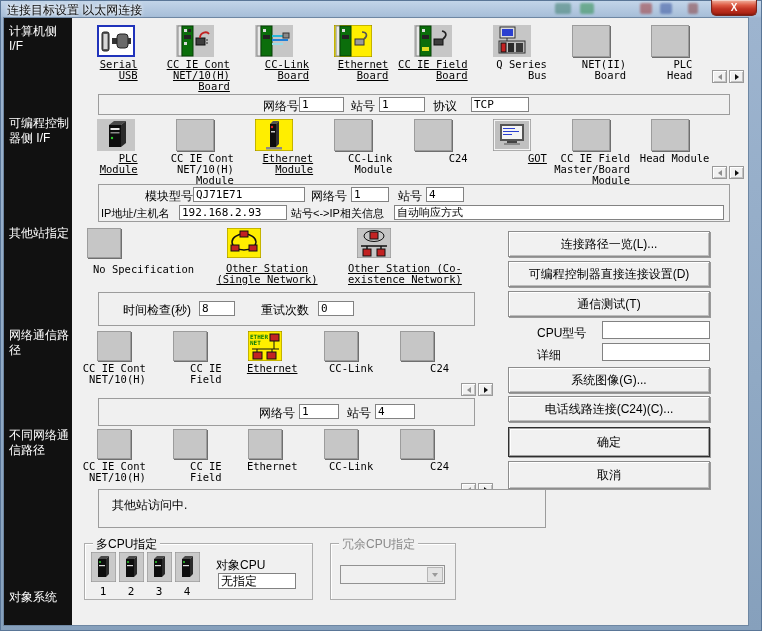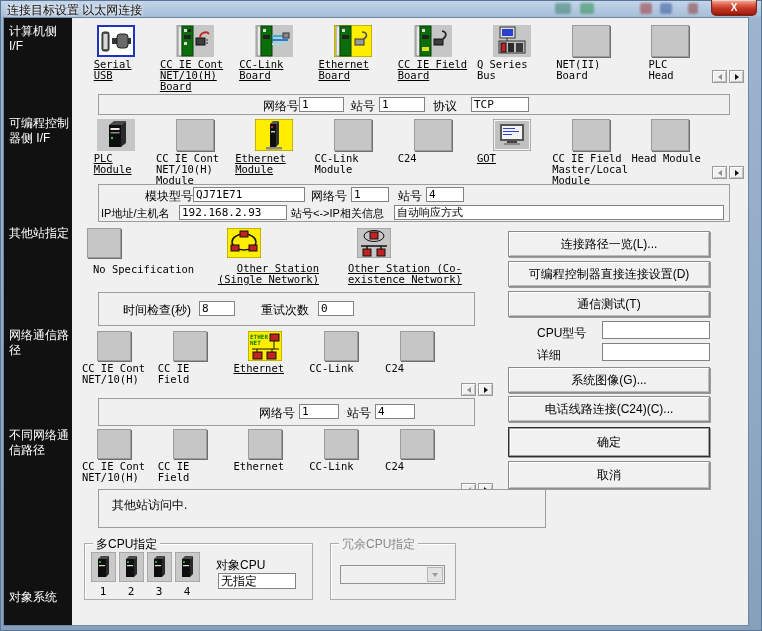--- a/index.html
+++ b/index.html
@@ -29,21 +29,21 @@
             outline:1px solid #6e87a3; }
   .sidebar { position:absolute; left:4px; top:18px; width:68px; height:607px; background:#111; }
   .sdlbl { position:absolute; left:9px; width:60px; color:#fff; font-size:12px; line-height:15px; }
   
   .irow { position:absolute; display:flex; }
   .cell { display:flex; flex-direction:column; align-items:center; flex:1; }
   .ic { width:38px; height:32px; display:block; }
   .ic-sm { width:34px; height:30px; display:block; }
   .blankic { background:#c6c6c6; border:1px solid #9c9c9c; box-shadow:1px 1px 0 #6f6f6f; }
   .elabel { font-family:"DejaVu Sans Mono","Liberation Mono",monospace; font-size:10.5px;
-            line-height:11px; text-align:left; color:#000; margin-top:2px; width:70px; }
+            line-height:11px; text-align:right; color:#000; margin-top:2px; width:70px; }
   .lk { text-decoration:underline; cursor:pointer; }
   .w44 { width:44px; }
   .w64 { width:64px; }
   .cn { font-size:12px; color:#000; white-space:nowrap; }
   .sm11 { font-size:11px; }
   
   .panel { position:absolute; border:1px solid #9c9c9c; background:#f0f0f0;margin-left:20px; }
   .fld { position:absolute; background:#fff; border:1px solid #828282; height:15px;
          font-family:"DejaVu Sans Mono","Liberation Mono",monospace; font-size:11px;
          padding:0 2px; color:#000; }
@@ -249,21 +249,21 @@
         <rect x="7" y="5" width="24" height="17" fill="#555"></rect>
         <rect x="9" y="7" width="20" height="13" fill="#f4f4f4"></rect>
         <path d="M10 9.5 h12 M10 12.5 h16 M10 15.5 h9" stroke="#2b3fd0" stroke-width="1"></path>
         <rect x="14" y="22" width="10" height="2" fill="#444"></rect>
         <rect x="11" y="24" width="16" height="2" fill="#8a8a8a"></rect>
       </svg>
       <div class="elabel lk">GOT</div>
     </div>
     <div class="cell">
       <div class="ic blankic"></div>
-      <div class="elabel" style="width:78px">CC IE Field Master/Local Module</div>
+      <div class="elabel" style="width:78px">CC IE Field Master/Board Module</div>
     </div>
     <div class="cell">
       <div class="ic blankic"></div>
       <div class="elabel" style="width:78px">Head Module</div>
     </div>
   </div>
   <div class="spair" style="left:712px;top:166px">
     <div class="sbtn">
         <span class="tri-l"></span>
       </div>
@@ -292,21 +292,21 @@
 
   <div style="position:absolute;left:227px;top:228px">
     <svg class="ic-sm" viewBox="0 0 34 30">
       <rect width="34" height="30" fill="#ffee00" stroke="#8a7a00"></rect>
       <ellipse cx="17" cy="14" rx="12" ry="8" fill="none" stroke="#111" stroke-width="1.5"></ellipse>
       <rect x="13" y="3" width="8" height="6" fill="#c22222" stroke="#111"></rect>
       <rect x="4" y="17" width="8" height="6" fill="#c22222" stroke="#111"></rect>
       <rect x="22" y="17" width="8" height="6" fill="#c22222" stroke="#111"></rect>
     </svg>
   </div>
-  <div class="elabel lk" style="position:absolute;left:215px;top:261px;width:104px;text-align:right">Other Station (Single Network)</div>
+  <div class="elabel lk" style="position:absolute;left:215px;top:261px;width:104px;text-align:center">Other Station (Single Network)</div>
 
   <div style="position:absolute;left:357px;top:228px">
     <svg class="ic-sm" viewBox="0 0 34 30">
       <rect width="34" height="30" fill="#c6c6c6" stroke="#8a8a8a"></rect>
       <ellipse cx="17" cy="8" rx="10" ry="5.5" fill="none" stroke="#111"></ellipse>
       <rect x="13" y="4" width="8" height="7" fill="#c22222" stroke="#111"></rect>
       <path d="M4 18 H30 M10 18 v3 M24 18 v3" stroke="#111" stroke-width="1.4" fill="none"></path>
       <rect x="6" y="21" width="8" height="7" fill="#c22222" stroke="#111"></rect>
       <rect x="20" y="21" width="8" height="7" fill="#c22222" stroke="#111"></rect>
     </svg>

